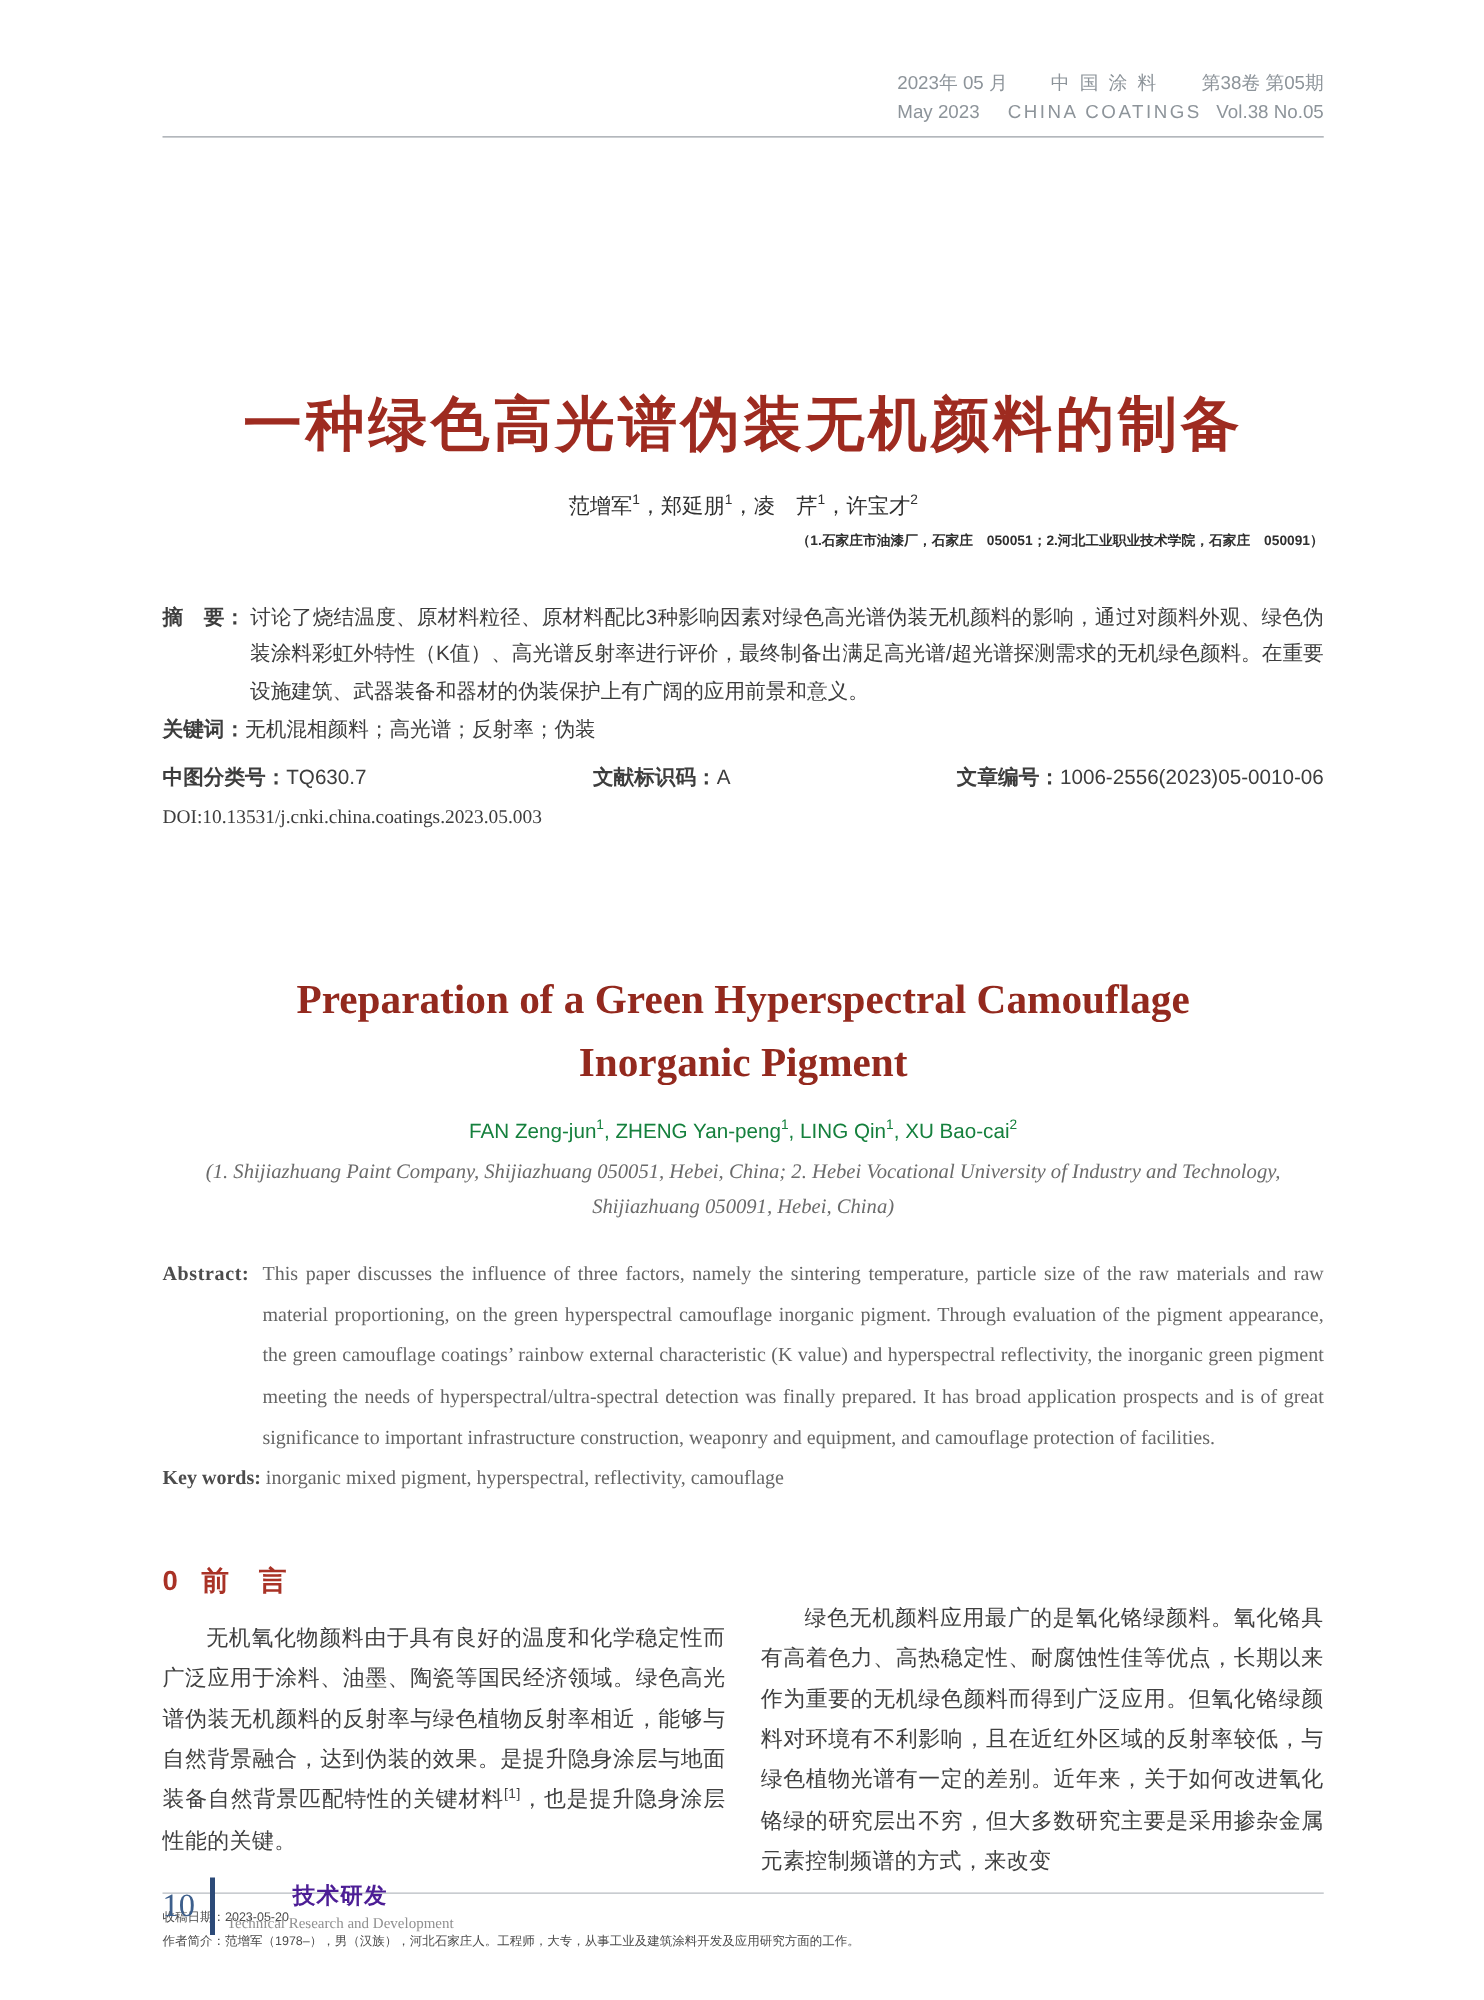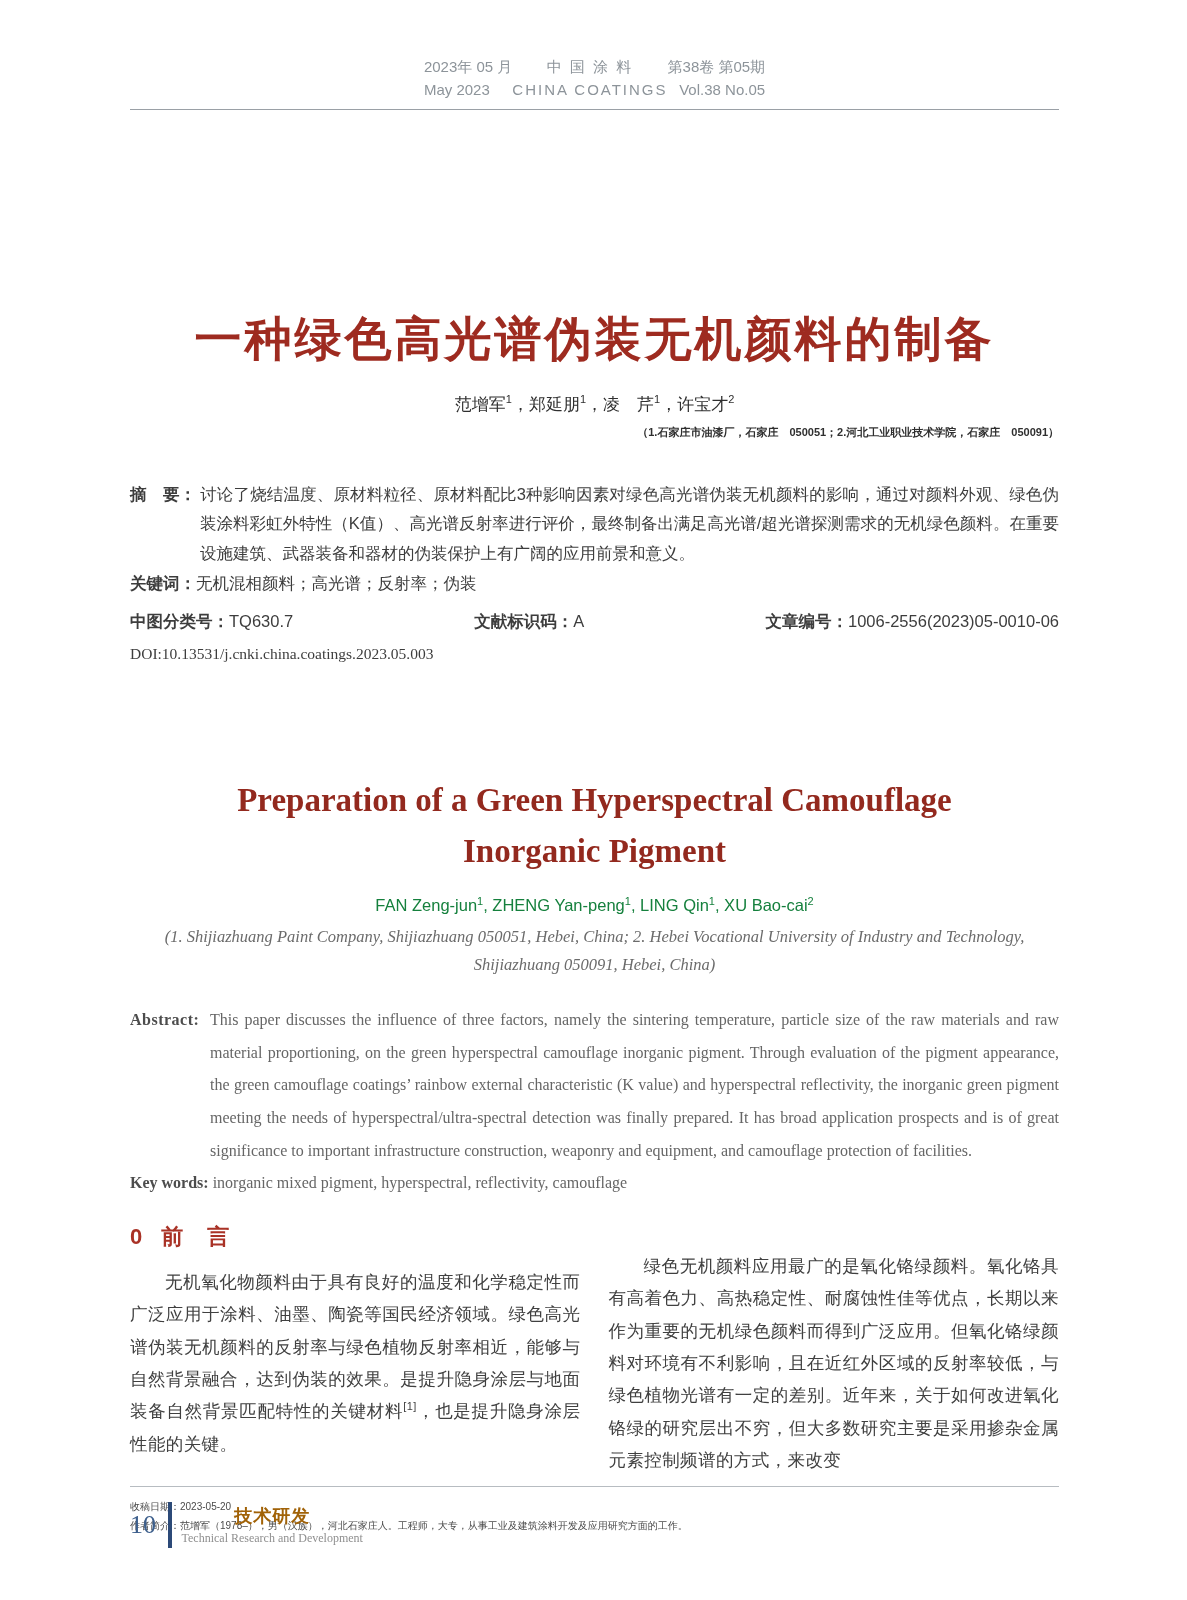--- a/index.html
+++ b/index.html
@@ -4,21 +4,21 @@
 <style>
   * { margin: 0; padding: 0; box-sizing: border-box; }
   html, body { background: #ffffff; }
   body { font-family: "Liberation Sans", sans-serif; color: #3a3a3a; }
   .page {
     width: 1187px; height: 1600px; margin: 0 auto; background: #ffffff;
     padding: 55px 128px 0 130px; overflow: hidden; position: relative;
   }
   
   .jheader {
-    display: flex; justify-content: center; align-items: flex-end;
+    display: flex; justify-content: flex-end; align-items: flex-end;
     color: #8d949a; font-size: 15px; line-height: 1.55;
     border-bottom: 1.5px solid #9aa0a6; padding-bottom: 7px;
   }
   .jheader .blk { white-space: nowrap; }
   .jheader .blk.center { text-align: center; letter-spacing: 2px; }
   .jheader .blk.right { text-align: right; }
   
   .title-cn {
     margin-top: 198px; text-align: center; color: #9e2b20;
     font-size: 47px; font-weight: 900; letter-spacing: 3px;
@@ -49,40 +49,40 @@
     font-family: "Liberation Serif", serif; font-style: italic; color: #6b6b6b;
   }
   .abs-en {
     margin-top: 26px; font-family: "Liberation Serif", serif; font-size: 16px;
     line-height: 2.05; color: #666666; text-align: justify; padding-left: 80px;
   }
   .abs-en .lbl { display: inline-block; width: 80px; margin-left: -80px; font-weight: bold; color: #4c4c4c; letter-spacing: 0.5px; }
   .kw-en { margin-top: 6px; font-family: "Liberation Serif", serif; font-size: 16px; color: #666666; }
   .kw-en .lbl { font-weight: bold; color: #4c4c4c; }
   
-  .body-row { margin-top: 30px; display: flex; gap: 28px; }
+  .body-row { margin-top: 58px; display: flex; gap: 28px; }
   .col { flex: 1 1 0; }
   .sec-head { color: #a93226; font-size: 22px; font-weight: bold; letter-spacing: 1px; margin-bottom: 14px; }
   .sec-head .num { margin-right: 18px; }
   .body-p {
     font-size: 17.5px; line-height: 1.85; letter-spacing: 0.4px;
     text-align: justify; color: #404040; text-indent: 2em;
   }
   .body-p sup { font-size: 11px; }
   .col.right { padding-top: 28px; }
   
   .footnote { border-top: 1.5px solid #b7bcc1; margin-top: 10px; padding-top: 10px;
     font-size: 10px; line-height: 1.9; color: #4a4a4a; }
   
   .pfooter { position: absolute; left: 130px; bottom: 52px; display: flex; align-items: center; text-align: center; }
   .pfooter .pagenum {
     font-family: "Liberation Serif", serif; font-size: 26px; color: #3d5f8c; margin-right: 12px;
   }
   .pfooter .vbar { width: 3.5px; height: 46px; background: #2c4a78; margin-right: 10px; }
-  .pfooter .col-cn { font-size: 18px; font-weight: bold; color: #a16207; letter-spacing: 1px; }
+  .pfooter .col-cn { font-size: 18px; font-weight: bold; color: #4c1d95; letter-spacing: 1px; }
   .pfooter .col-en { font-family: "Liberation Serif", serif; font-size: 12px; color: #8f8f8f; margin-top: 3px; }
 </style>
 </head>
 <body>
 
 <div class="page">
 
   <div class="jheader">
     <div class="blk left">
       <div>2023年 05 月</div>

